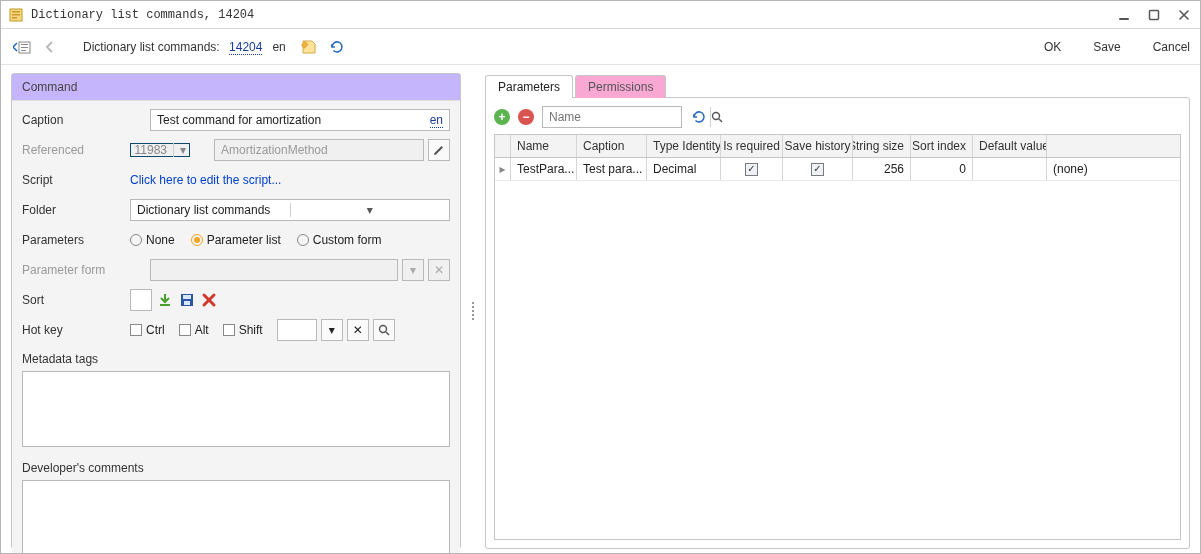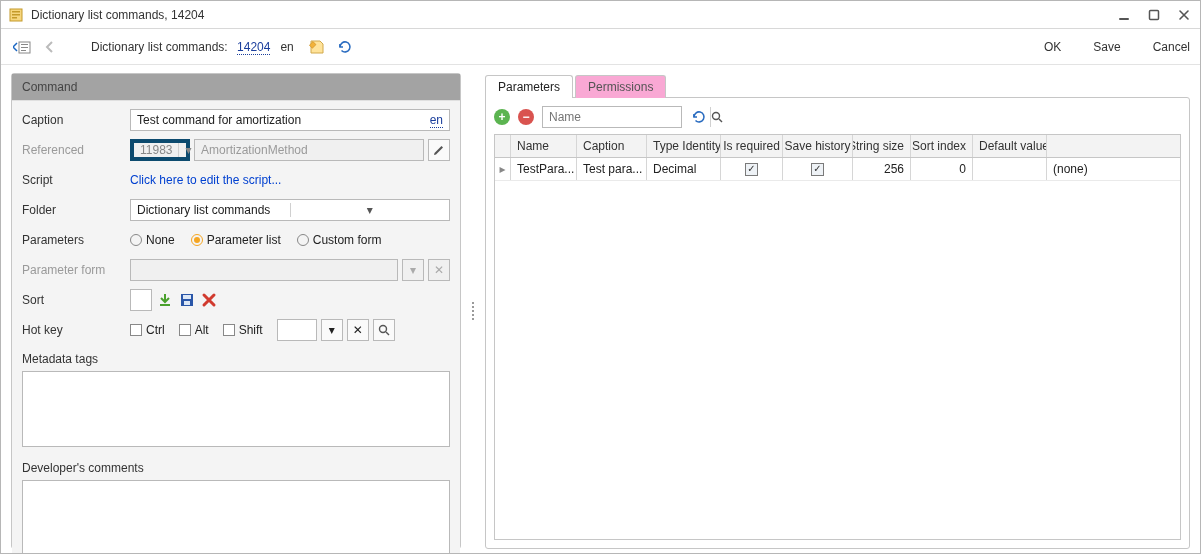--- a/index.html
+++ b/index.html
@@ -2,49 +2,49 @@
 <html><head>
 <meta charset="utf-8">
 <style>
   * { box-sizing: border-box; font-family: "Segoe UI", Tahoma, Arial, sans-serif; font-size: 12px; }
   html,body { margin:0; padding:0; background:#fff; color:#222; }
   body { width:1201px; height:554px; overflow:hidden; border:1px solid #b6b6b6; background:#fff; }
 
   
   .titlebar { height:28px; display:flex; align-items:center; padding:0 8px; border-bottom:1px solid #d8d8d8; }
   .titlebar .appicon { width:16px; height:16px; margin-right:6px; }
-  .titlebar .title { flex:1; color:#333; }
+  .titlebar .title { flex:1; color:#333;font-family:Liberation Mono, monospace; }
   .titlebar .winbtns { display:flex; gap:14px; }
   .titlebar .winbtn { width:16px; height:16px; display:flex; align-items:center; justify-content:center; color:#555; cursor:pointer; }
 
   
   .toolbar { height:36px; display:flex; align-items:center; padding:0 10px; border-bottom:1px solid #e3e3e3; }
   .toolbar .tbicon { width:22px; height:22px; display:flex; align-items:center; justify-content:center; margin-right:6px; cursor:pointer; color:#1a66c2; }
   .toolbar .tbsep { width:8px; }
-  .toolbar .crumb { color:#333; margin-left:16px;text-align:center; }
+  .toolbar .crumb { color:#333; margin-left:8px;text-align:center; }
   .toolbar .crumb .idlink { color:#1a3e9c; margin-left:6px; border-bottom:1px dotted #1a3e9c; cursor:pointer; }
   .toolbar .enlabel { margin-left:10px; color:#333; }
   .toolbar .spacer { flex:1; }
   .toolbar .actionbtn { margin-left:32px; color:#333; cursor:pointer; }
   .toolbar .tbicon.disabled { color:#bbb; cursor:default; }
 
   
   .main { display:flex; height:calc(554px - 28px - 36px - 6px); padding:8px 10px 0 10px; gap:8px; }
   .leftpanel { width:450px; border:1px solid #c6c6c6; background:#f4f4f4; border-radius:3px; display:flex; flex-direction:column; }
-  .leftpanel .grouptitle { padding:6px 10px; color:#444; background:#a3a3a3; border-bottom:1px solid #e0e0e0; }
+  .leftpanel .grouptitle { padding:6px 10px; color:#444; background:#c4b5fd; border-bottom:1px solid #e0e0e0; }
   .leftpanel .form { padding:8px 10px; display:flex; flex-direction:column; gap:8px; background:#f4f4f4; }
   .row { display:flex; align-items:center; min-height:22px; }
   .row .lbl { width:108px; color:#333; }
   .row .lbl.disabled { color:#9a9a9a; }
   .row .lblfull { width:100%; color:#333; margin-bottom:2px; }
   .row .ctl { flex:1; display:flex; align-items:center; gap:4px; }
-  .textinput { flex:1; height:22px; border:1px solid #b9b9b9; background:#fff; padding:0 6px; position:relative; display:flex; align-items:center; }
+  .textinput { flex:1; height:22px; border:1px solid #b9b9b9; background:#fff; padding:0 6px; position:relative; display:flex; align-items:center;margin-left:20px; }
   .textinput .enlink { position:absolute; right:6px; color:#1a3e9c; border-bottom:1px dotted #1a3e9c; cursor:pointer; }
   .textinput.disabled { background:#f0f0f0; color:#888; }
-  .combo { width:60px; height:22px; border:4px solid #0c4a6e; background:#f0f0f0; display:flex; align-items:center; }
+  .combo { width:60px; height:14px; border:1px solid #0c4a6e; background:#f0f0f0; display:flex; align-items:center;justify-content:flex-end; }
   .combo span { padding:0 6px; flex:1; color:#888; }
   .combo .dd { width:16px; text-align:center; color:#888; border-left:1px solid #d0d0d0; }
   .textinput .txt { flex:1; color:#222; white-space:nowrap; overflow:hidden; text-overflow:ellipsis; }
   .textinput.disabled .txt { color:#9a9a9a; }
   .smallbtn { width:22px; height:22px; border:1px solid #b9b9b9; background:#fafafa; display:flex; align-items:center; justify-content:center; cursor:pointer; }
   .smallbtn.disabled { color:#aaa; background:#f0f0f0; cursor:default; }
   .link { color:#0040d0; cursor:pointer; }
   .link.dotted { border-bottom:1px dotted #0040d0; }
   .hotkey-field { width:40px; height:22px; border:1px solid #b9b9b9; background:#fff; }
   .folderselect { flex:1; height:22px; border:1px solid #b9b9b9; background:#fff; display:flex; align-items:center; }

